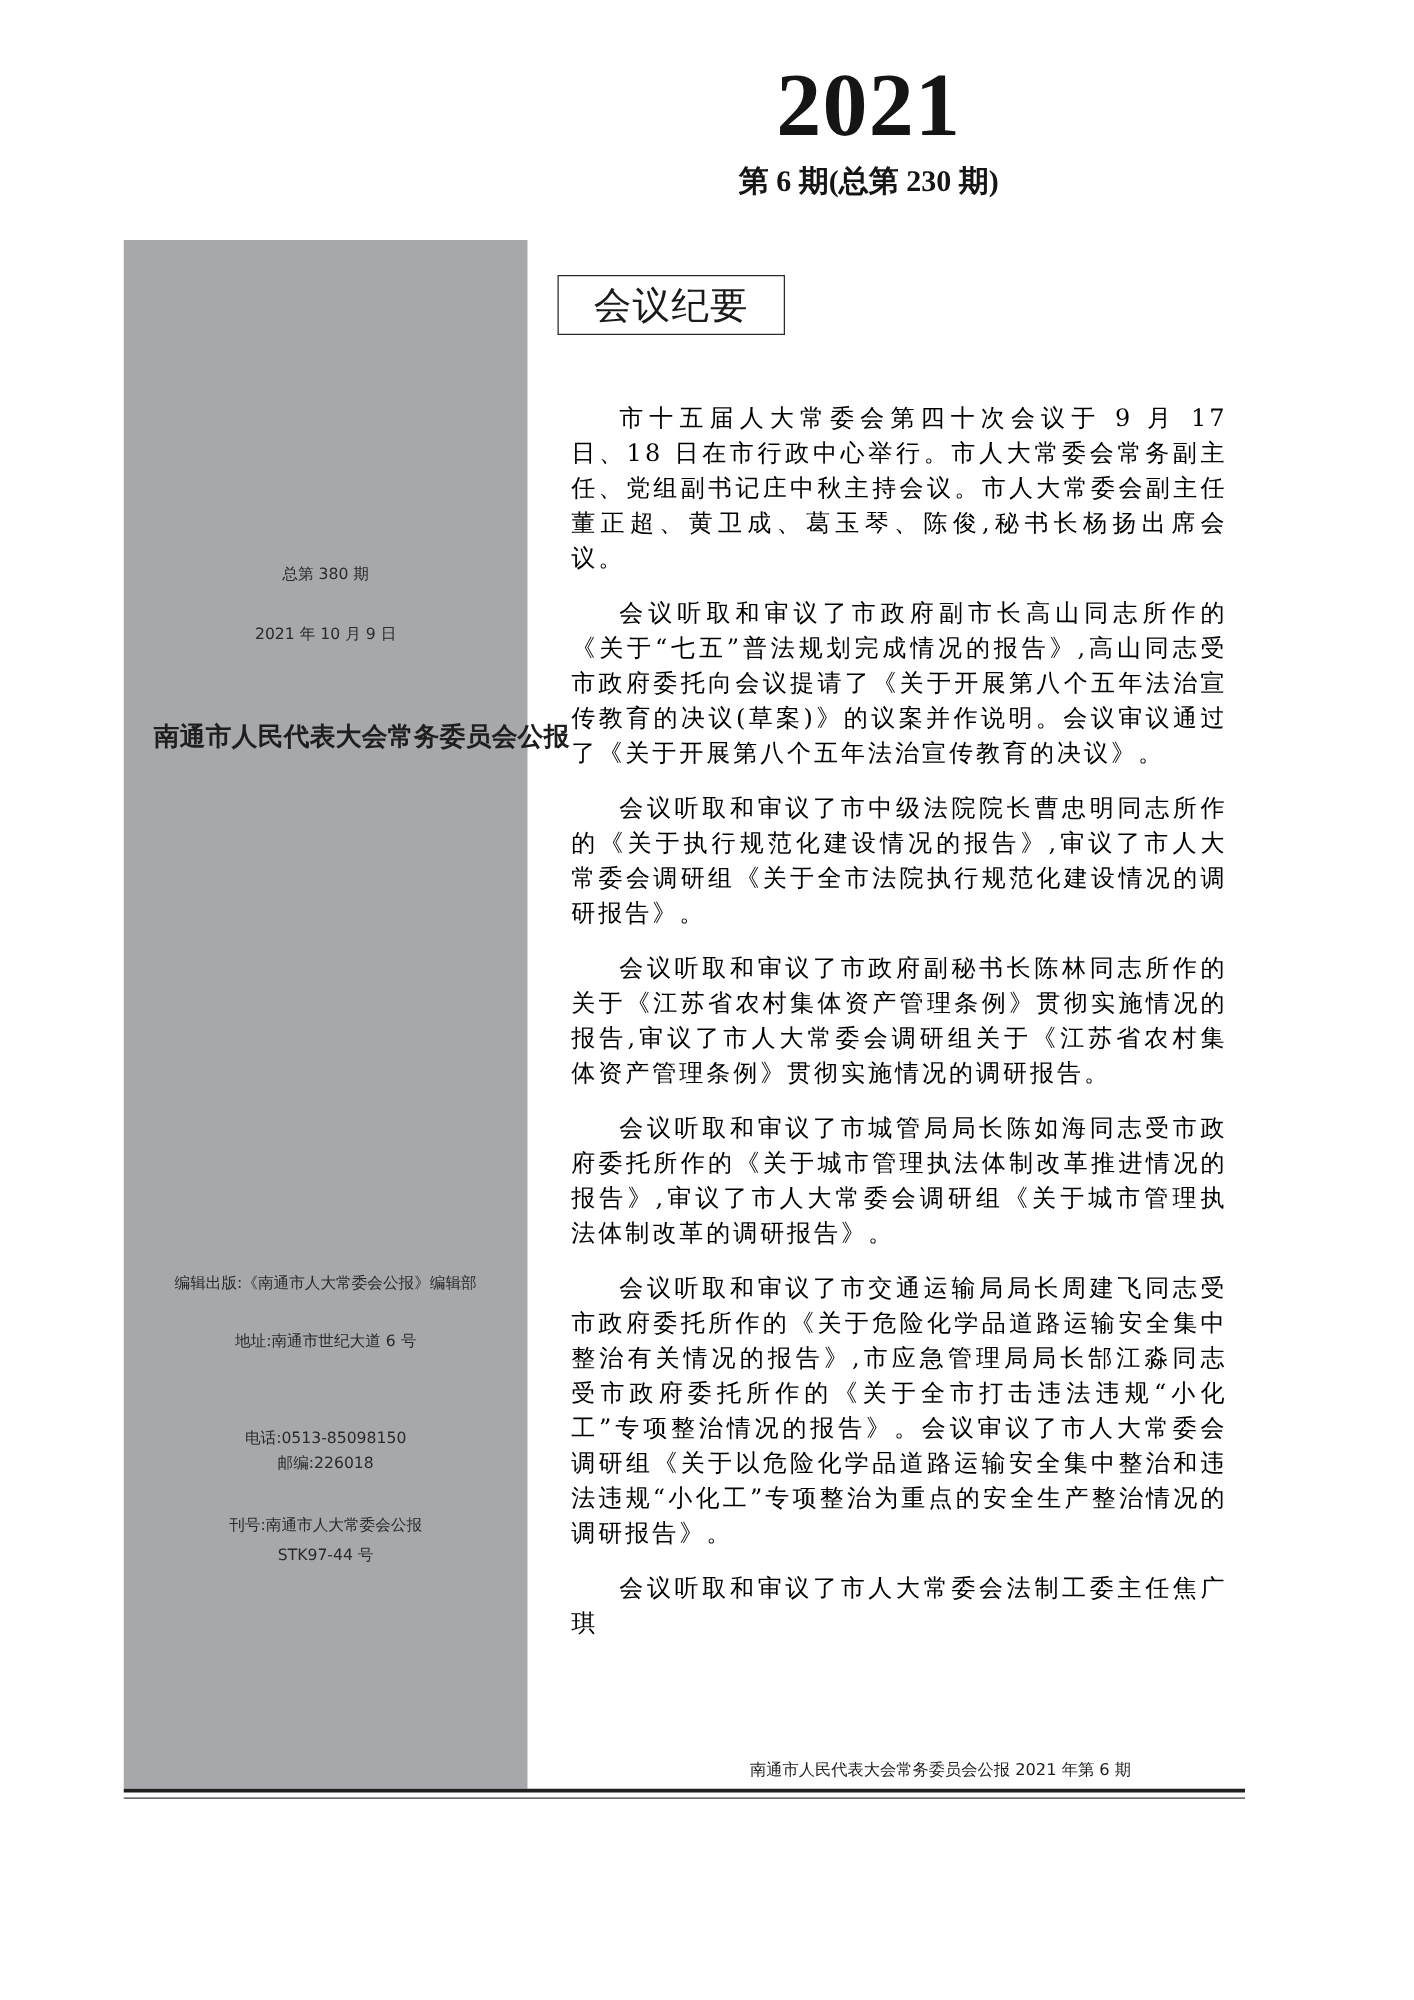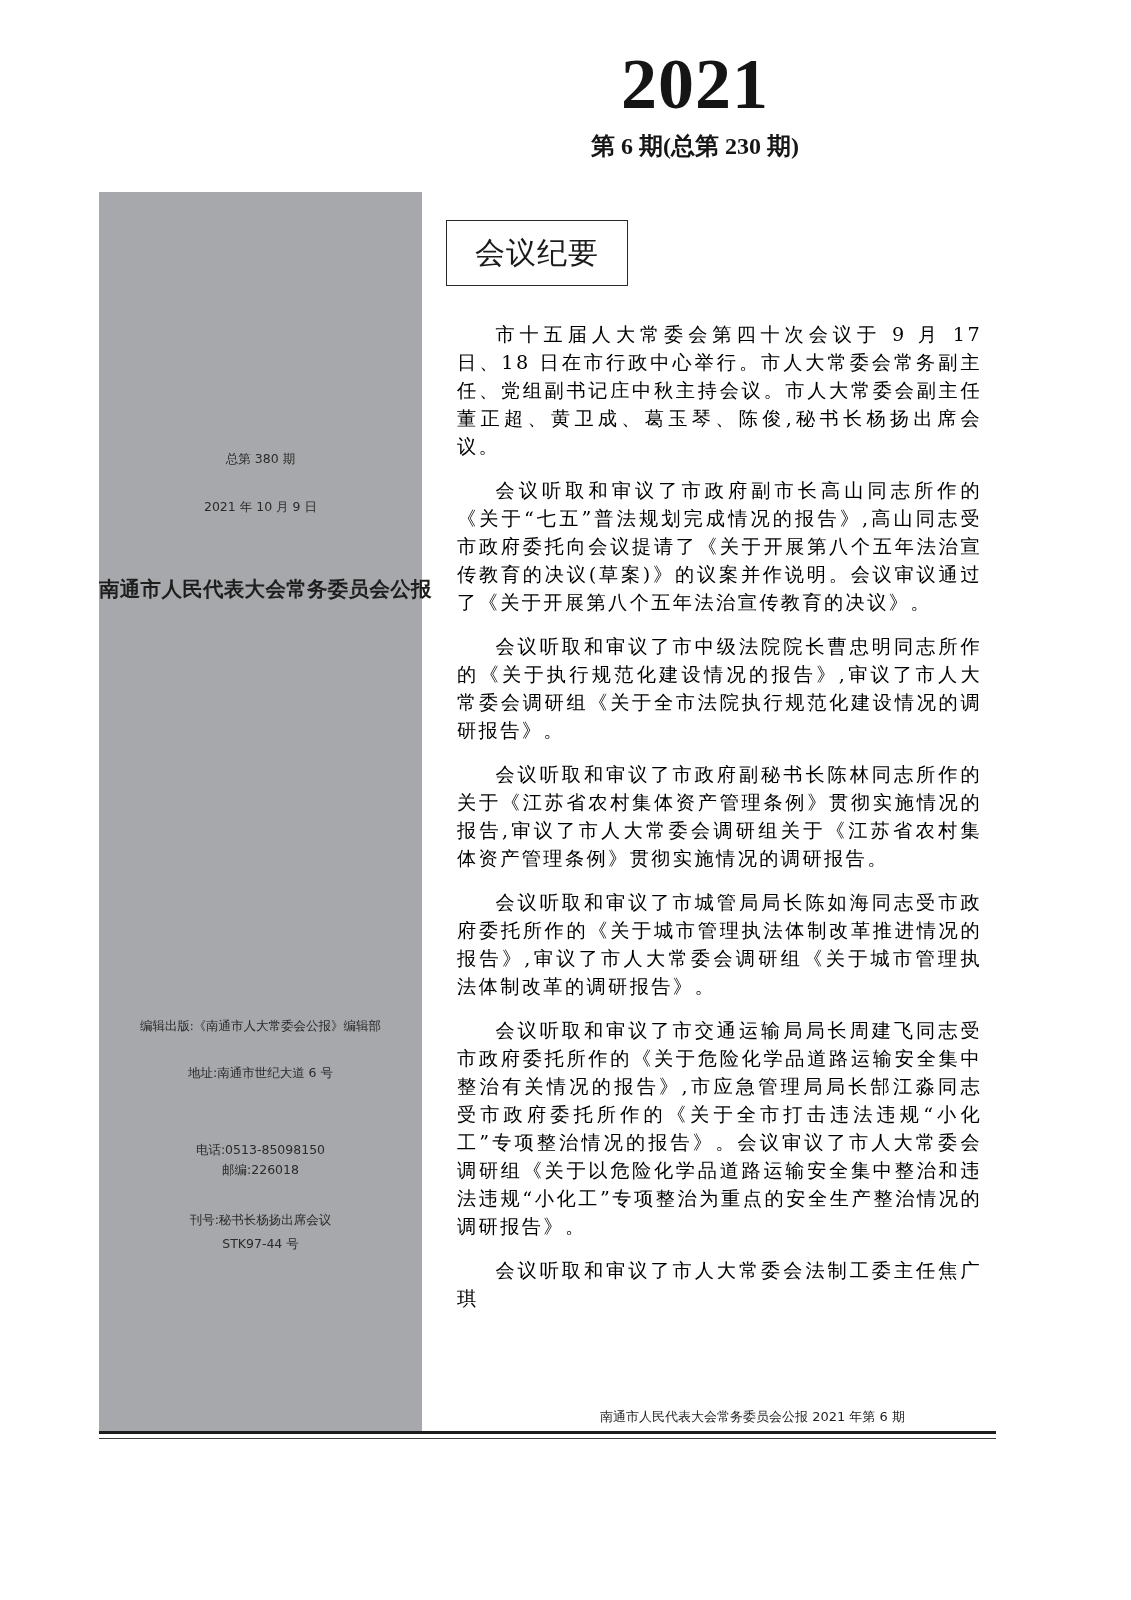--- a/index.html
+++ b/index.html
@@ -9,25 +9,25 @@
           font-family: "Liberation Serif", "DejaVu Serif", serif; font-weight: bold;
           font-size: 72px; line-height: 80px; letter-spacing: 1px; color: #151515; }
   .issue { position: absolute; left: 555px; top: 128px; width: 280px; text-align: center;
            font-family: "Liberation Serif", "DejaVu Serif", serif; font-weight: bold;
            font-size: 24px; line-height: 36px; color: #151515; }
   .sidebar { position: absolute; left: 99px; top: 192px; width: 323px; height: 1239px;
              background: #a7a8ab; }
   .sb-title { position: absolute; left: 0; top: 382px; width: 323px; text-align: center;
               font-family: "DejaVu Sans", "Liberation Sans", sans-serif; font-weight: bold;
               font-size: 20.5px; line-height: 30px; color: #1e1e1e; letter-spacing: 0.3px;
-              white-space: nowrap; }
+              white-space: nowrap; padding-left: 24px; }
   .sb-small { position: absolute; left: 0; width: 323px; text-align: center;
               font-family: "DejaVu Sans", "Liberation Sans", sans-serif;
               font-size: 12.5px; line-height: 18px; color: #2a2a2a; white-space: nowrap; }
-  .section-box { position: absolute; left: 446px; top: 220px; width: 182px; height: 66px;
+  .section-box { position: absolute; left: 446px; top: 220px; width: 182px; height: 48px;
                  border: 1.5px solid #2a2a2a; box-sizing: border-box; }
   .section-title { position: absolute; left: 0; top: 0; width: 100%; height: 100%;
                    display: flex; align-items: center; justify-content: center;
                    font-family: "DejaVu Sans", "Liberation Sans", sans-serif;
                    font-size: 30px; color: #1a1a1a; letter-spacing: 1px; }
   .body { position: absolute; left: 441px; top: 305px; width: 557px; }
   .para { margin: 16px; font-size: 19.2px; line-height: 28px; text-align: justify;
           text-align-last: left; letter-spacing: 2.4px; color: #000000; text-indent: 2em; }
   .footer-text { position: absolute; left: 600px; top: 1408px; width: 395px; text-align: left;
                  font-family: "DejaVu Sans", "Liberation Sans", sans-serif;
@@ -38,25 +38,25 @@
 </head>
 <body>
 
 <div class="year">2021</div>
 <div class="issue">第 6 期(总第 230 期)</div>
 
 <div class="sidebar">
   <div class="sb-title">南通市人民代表大会常务委员会公报</div>
   <div class="sb-small" style="top:258px;">总第 380 期</div>
   <div class="sb-small" style="top:306px;">2021 年 10 月 9 日</div>
-  <div class="sb-small" style="top:825px;font-family:Liberation Serif, serif;">编辑出版:《南通市人大常委会公报》编辑部</div>
+  <div class="sb-small" style="top:825px;">编辑出版:《南通市人大常委会公报》编辑部</div>
   <div class="sb-small" style="top:872px;">地址:南通市世纪大道 6 号</div>
   <div class="sb-small" style="top:921px;margin-top:28px;">电话:0513-85098150</div>
   <div class="sb-small" style="top:969px;">邮编:226018</div>
-  <div class="sb-small" style="top:1019px;">刊号:秘书长杨扬出席会议</div>
+  <div class="sb-small" style="top:1019px;">刊号:南通市人大常委会公报</div>
   <div class="sb-small" style="top:1043px;">STK97-44 号</div>
 </div>
 
 <div class="section-box">
   <div class="section-title">会议纪要</div>
 </div>
 
 <div class="body">
   <p class="para">市十五届人大常委会第四十次会议于 9 月 17 日、18 日在市行政中心举行。市人大常委会常务副主任、党组副书记庄中秋主持会议。市人大常委会副主任董正超、黄卫成、葛玉琴、陈俊,秘书长杨扬出席会议。</p>
   <p class="para">会议听取和审议了市政府副市长高山同志所作的《关于“七五”普法规划完成情况的报告》,高山同志受市政府委托向会议提请了《关于开展第八个五年法治宣传教育的决议(草案)》的议案并作说明。会议审议通过了《关于开展第八个五年法治宣传教育的决议》。</p>

